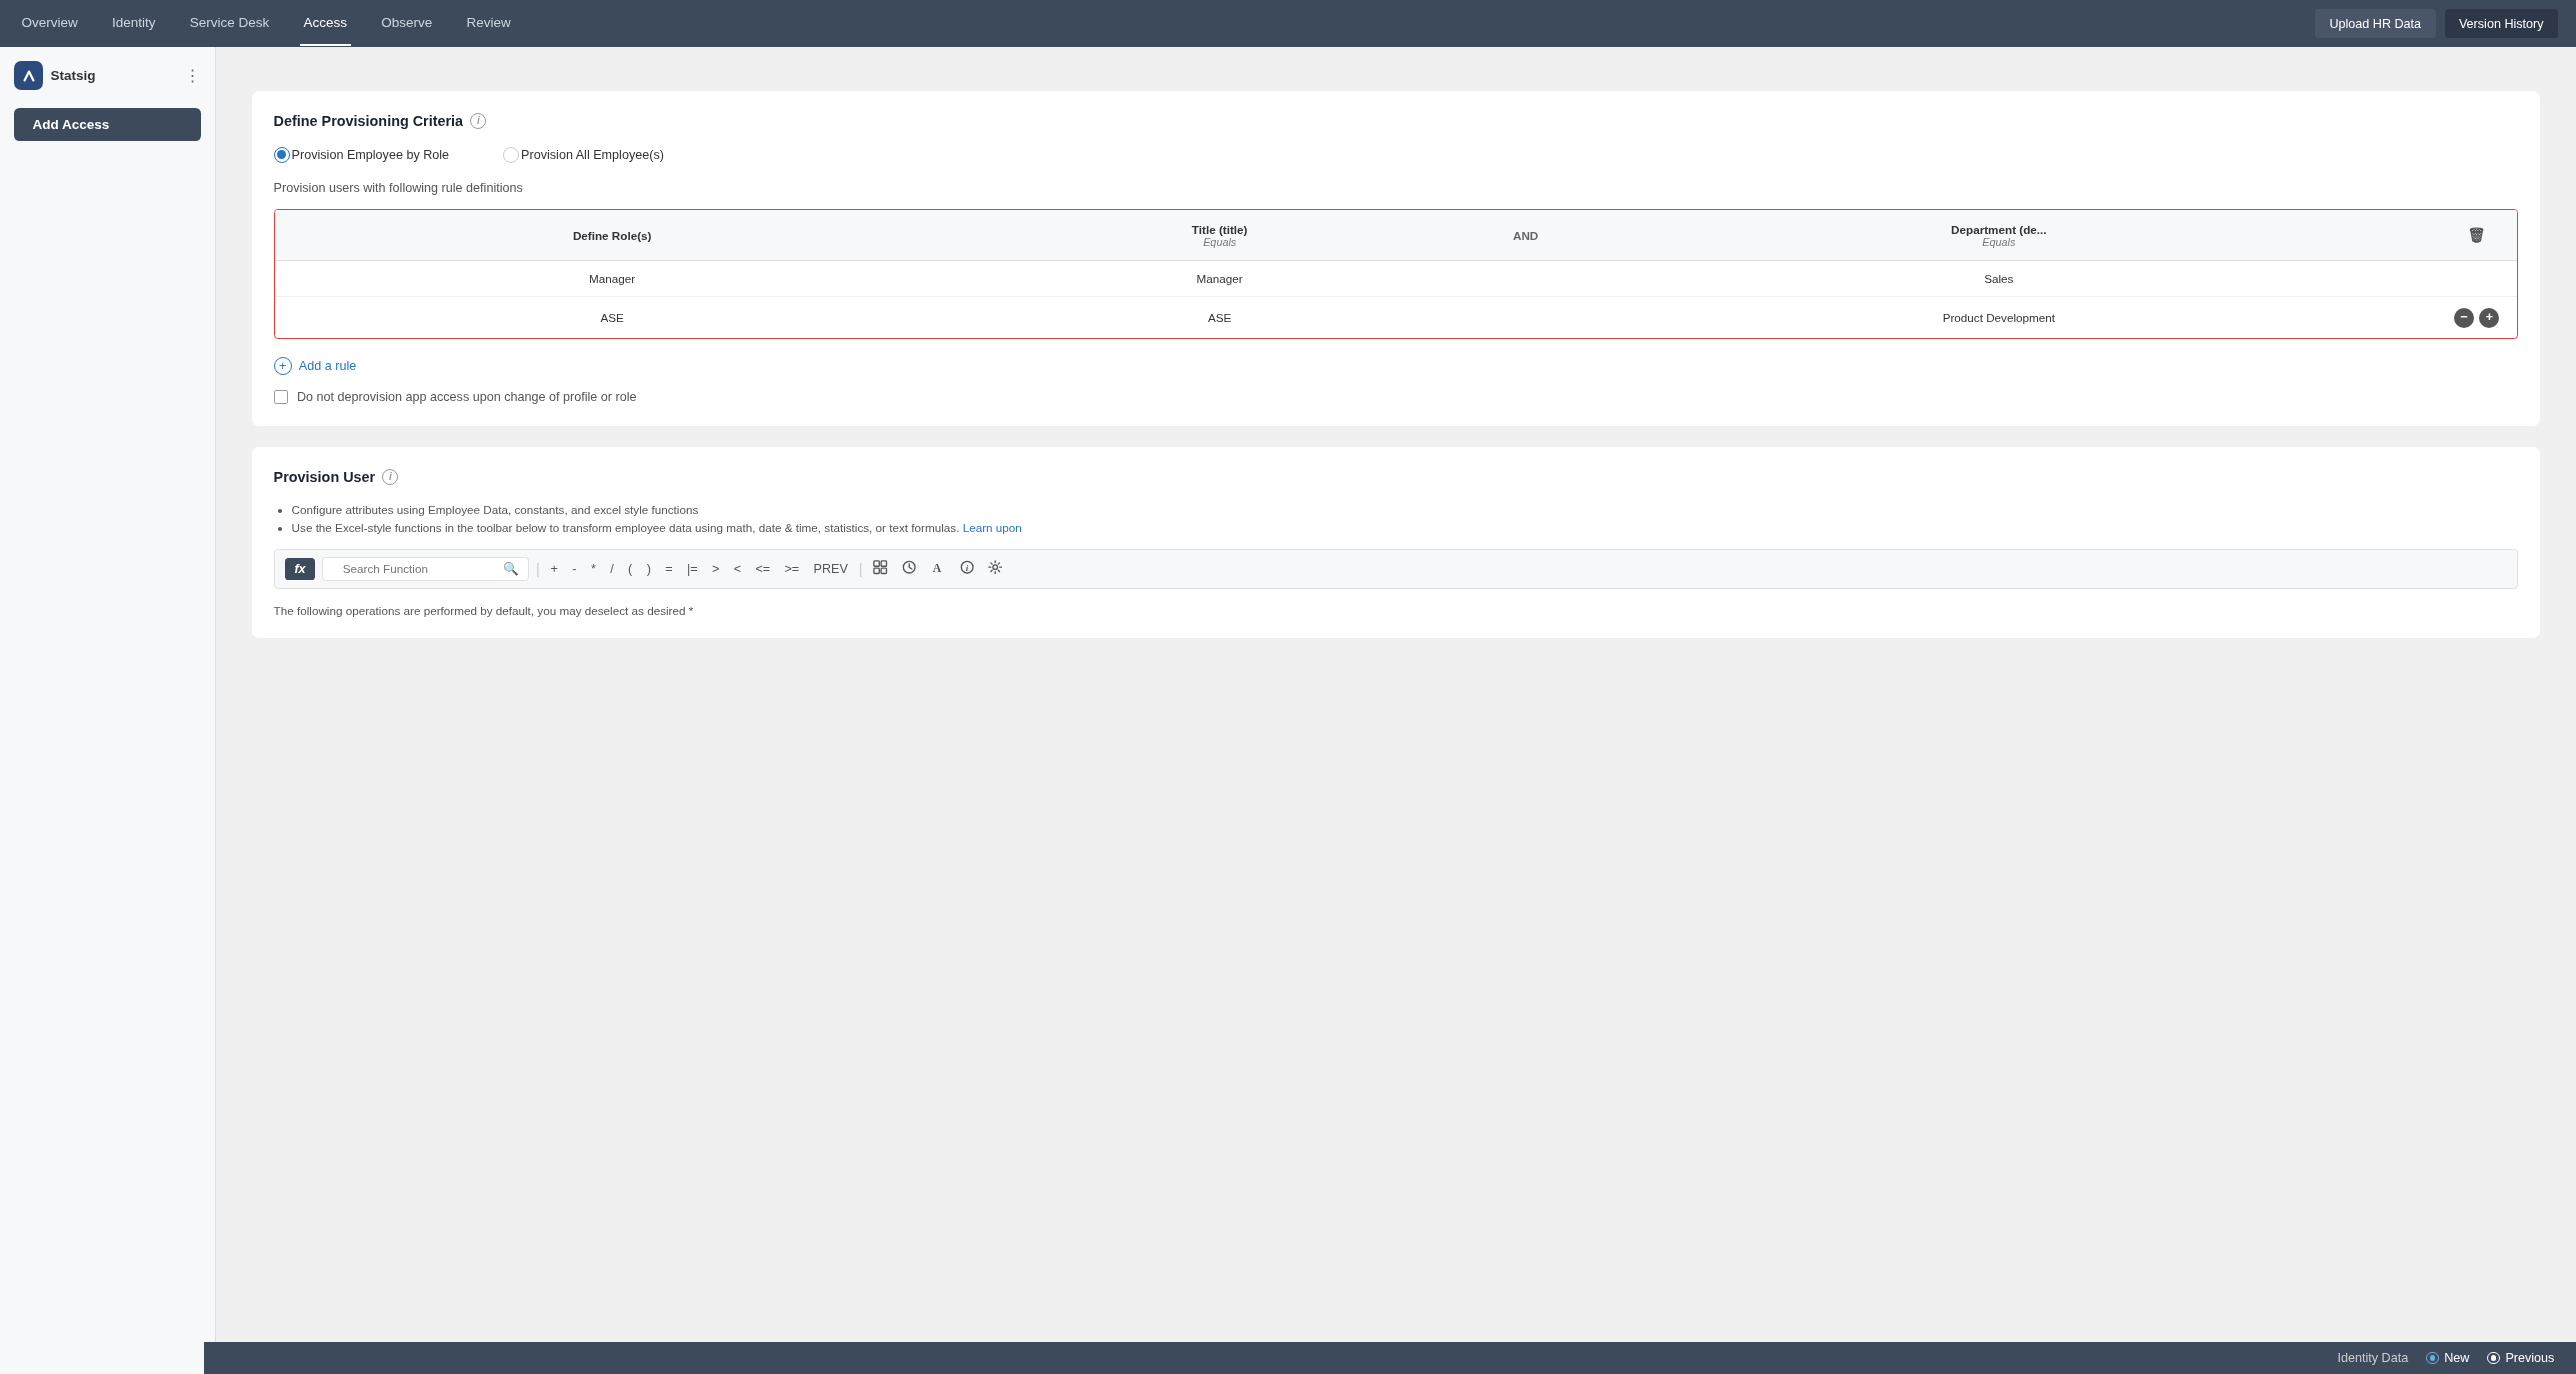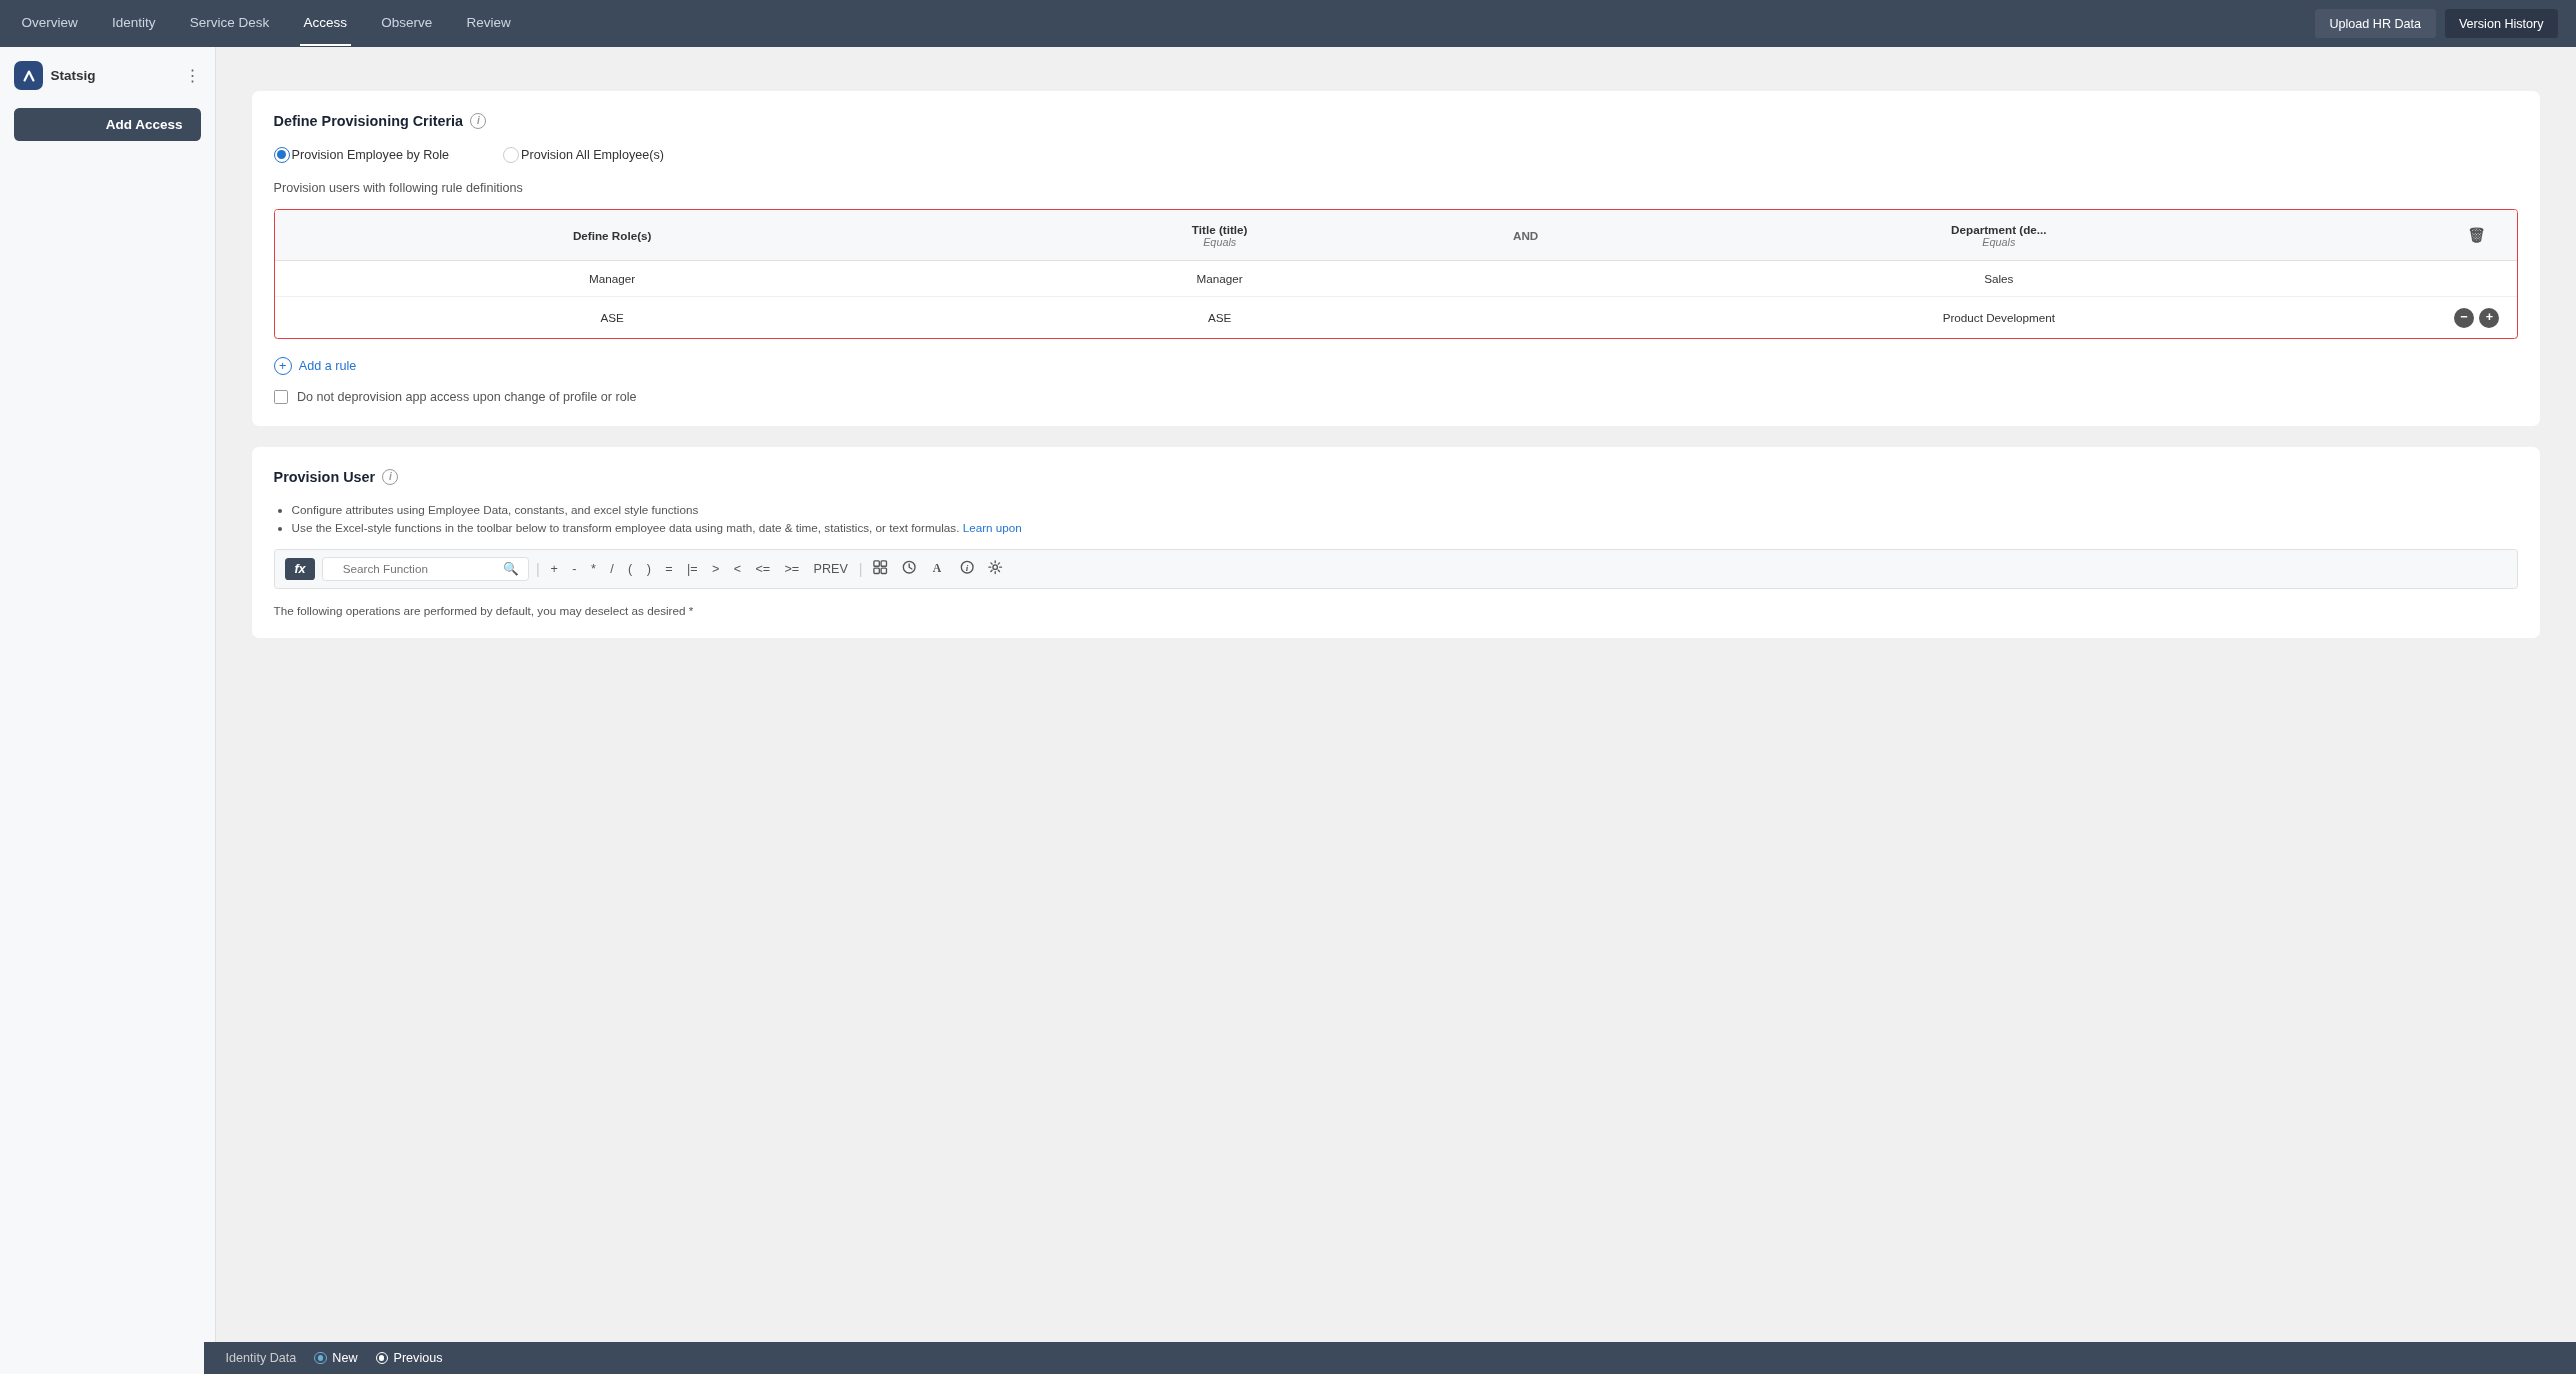--- a/index.html
+++ b/index.html
@@ -97,21 +97,21 @@
     .btn-add-access {
       background: #3d4a5c;
       color: #fff;
       border: none;
       border-radius: 5.4px;
       padding: 9px 18px;
       cursor: pointer;
       font-size: 13.5px;
       font-weight: 600;
       width: 100%;
-      text-align: right;
+      text-align: left;
     }
 
     
     .main-content {
       flex: 1;
       overflow-y: auto;
       padding: 44px 36px;
       background: #f0f0f0;
     }
 
@@ -422,20 +422,21 @@
 
     .bottom-bar-fixed {
       position: fixed;
       bottom: 0;
       right: 0;
       left: 204px;
       background: #3d4a5c;
       color: #fff;
       display: flex;
       align-items: center;
+      justify-content: flex-end;
       padding: 9px 21.6px;
       gap: 18px;
     }
   </style>
 </head>
 <body>
 
 <nav class="top-nav">
   <div class="top-nav-links">
     <a class="top-nav-link">Overview</a>

